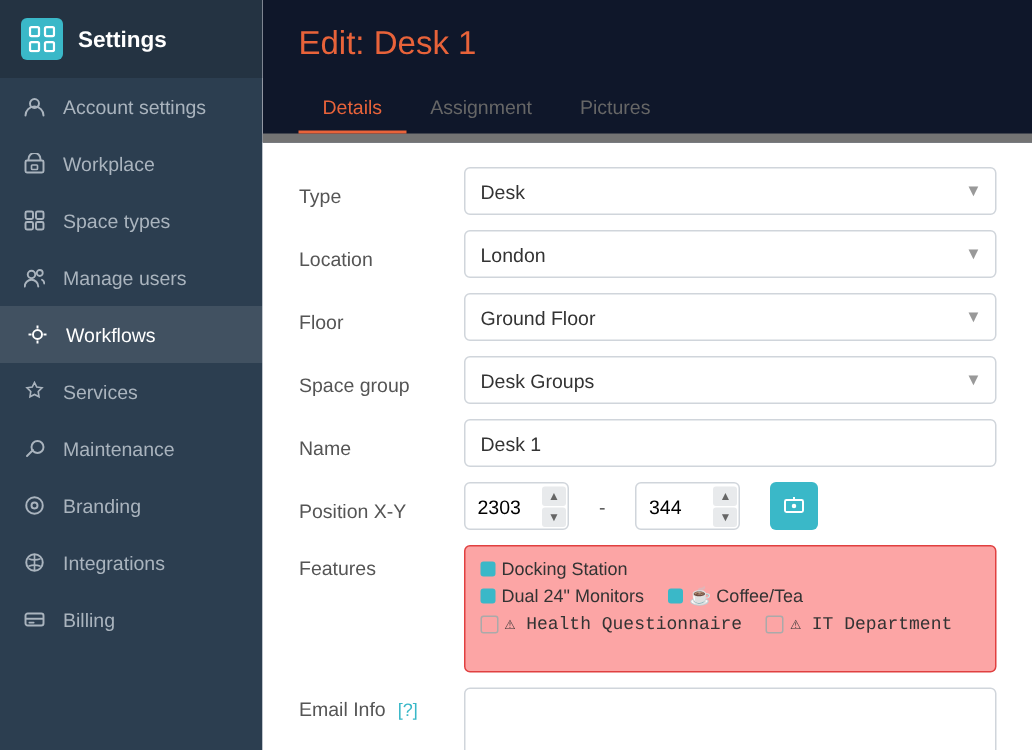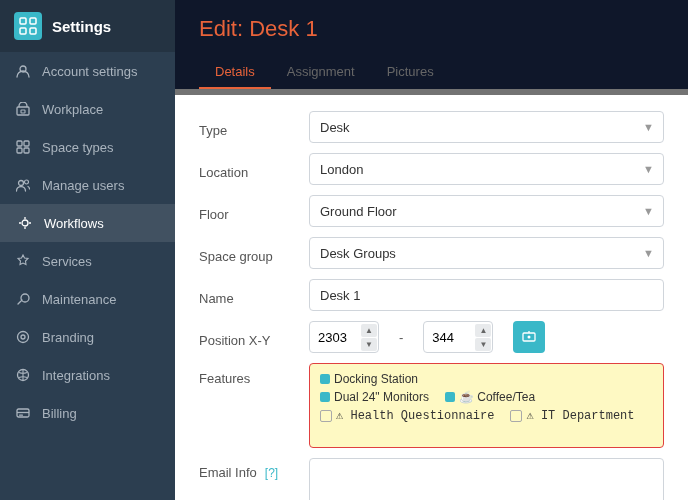--- a/index.html
+++ b/index.html
@@ -43,21 +43,21 @@
     
     .position-group { display: flex; align-items: center; gap: 20px; }
     .number-input-wrap { position: relative; display: flex; align-items: center; }
     .number-input { width: 70px; padding: 6px 20px 6px 8px; border: 1px solid #d0d5db; border-radius: 4px; font-size: 13px; height: 32px; }
     .spin-btns { display: flex; flex-direction: column; position: absolute; right: 2px; top: 2px; bottom: 2px; justify-content: center; gap: 1px; }
     .spin-btn { width: 16px; height: 13px; background: #e8eaec; border: none; cursor: pointer; display: flex; align-items: center; justify-content: center; font-size: 8px; color: #666; border-radius: 2px; }
     .position-sep { color: #555; font-size: 13px; }
     .map-btn { width: 32px; height: 32px; background: #3ab8c8; border: none; border-radius: 4px; cursor: pointer; display: flex; align-items: center; justify-content: center; color: white; font-size: 14px; }
 
     
-    .features-box { border: 1.5px solid #e04040; border-radius: 4px; padding: 8px 10px; background: #fef9c3; }
+    .features-box { border: 1.5px solid #e04040; border-radius: 4px; padding: 8px 10px; background: #fca5a5; }
     .feature-row { display: flex; align-items: center; gap: 8px; flex-wrap: wrap; margin-bottom: 4px; }
     .feature-row:last-child { margin-bottom: 16px; font-family: Liberation Mono, monospace; }
     .feature-chip { display: flex; align-items: center; gap: 4px; font-size: 12px; color: #333; }
     .feature-chip-color { width: 10px; height: 10px; border-radius: 2px; flex-shrink: 0; }
     .feature-chip-checkbox { width: 12px; height: 12px; border: 1px solid #aaa; border-radius: 2px; display: flex; align-items: center; justify-content: center; flex-shrink: 0; }
 
     
     .email-textarea { width: 100%; height: 60px; border: 1px solid #d0d5db; border-radius: 4px; padding: 6px 8px; font-size: 13px; resize: none; }
     .help-link { color: #3ab8c8; font-size: 12px; margin-left: 4px; }
   </style>

